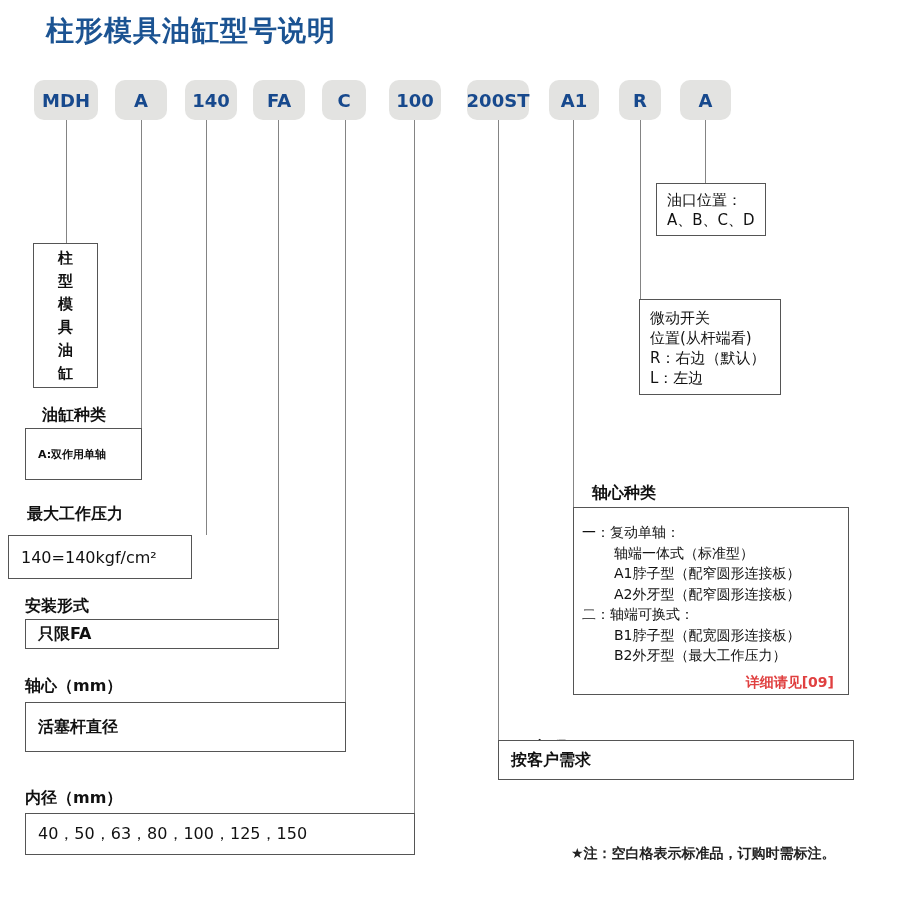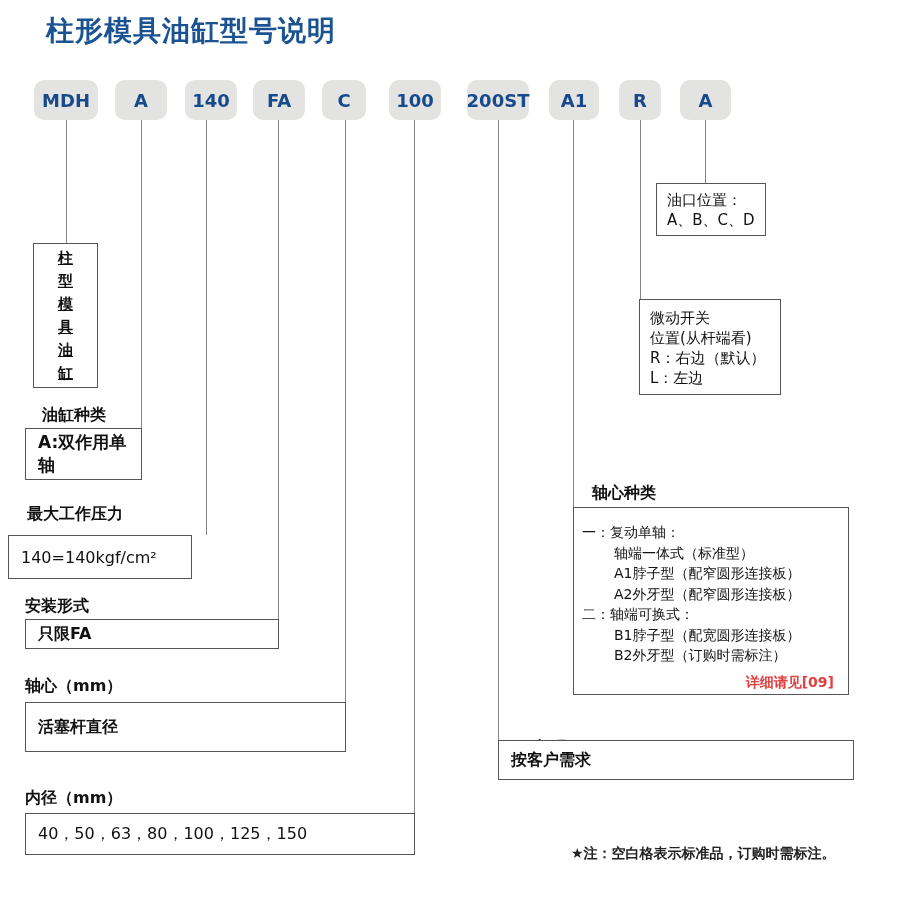--- a/index.html
+++ b/index.html
@@ -66,21 +66,20 @@
     word-break: break-all;
     line-height: 23px;
     font-size: 15px;
     font-weight: 600;
     text-align: center;
   }
   .vbox {
     display: flex;
     align-items: center;
     justify-content: flex-start;
-    text-decoration: underline;
   }
   .pad-l { padding-left: 12px; }
   .multiline {
     padding: 6px 10px;
     font-size: 15px;
     line-height: 20px;
     font-weight: 500;
   }
   .shaft-box {
     padding: 14px 10px 0 8px;
@@ -134,21 +133,21 @@
   <div class="vline" style="left:498px;top:120px;height:648px;"></div>
   <div class="vline" style="left:573px;top:120px;height:387px;"></div>
   <div class="vline" style="left:640px;top:120px;height:179px;"></div>
   <div class="vline" style="left:705px;top:120px;height:63px;"></div>
 
   <div class="abox vbox" style="left:33px;top:243px;width:65px;height:145px;">
     <div class="vertical-text">柱型模具油缸</div>
   </div>
 
   <div class="label" style="left:26px;top:405px;margin-left:16px;">油缸种类</div>
-  <div class="abox center-v pad-l" style="left:25px;top:428px;width:117px;height:52px;font-size:17px;font-weight:600;">A:双作用单轴</div>
+  <div class="abox center-v pad-l" style="left:25px;top:428px;width:117px;height:52px;font-size:11px;font-weight:600;">A:双作用单轴</div>
 
   <div class="label" style="left:27px;top:504px;">最大工作压力</div>
   <div class="abox center-v pad-l" style="left:8px;top:535px;width:184px;height:44px;">140=140kgf/cm²</div>
 
   <div class="label" style="left:25px;top:596px;">安装形式</div>
   <div class="abox center-v pad-l" style="left:25px;top:619px;width:254px;height:30px;font-weight:600;">只限FA</div>
 
   <div class="label" style="left:25px;top:676px;">轴心（mm）</div>
   <div class="abox center-v pad-l" style="left:25px;top:702px;width:321px;height:50px;font-weight:600;">活塞杆直径</div>
 
@@ -171,19 +170,19 @@
   </div>
 
   <div class="label" style="left:592px;top:483px;">轴心种类</div>
   <div class="abox shaft-box" style="left:573px;top:507px;width:276px;height:188px;">
     <div class="shaft-line">一：复动单轴：</div>
     <div class="shaft-line indent">轴端一体式（标准型）</div>
     <div class="shaft-line indent">A1脖子型（配窄圆形连接板）</div>
     <div class="shaft-line indent">A2外牙型（配窄圆形连接板）</div>
     <div class="shaft-line">二：轴端可换式：</div>
     <div class="shaft-line indent">B1脖子型（配宽圆形连接板）</div>
-    <div class="shaft-line indent">B2外牙型（订购时需标注）</div>
+    <div class="shaft-line indent">B2外牙型（最大工作压力）</div>
     <div class="shaft-link">详细请见[09]</div>
   </div>
 
   <div class="footnote">★注：空白格表示标准品，订购时需标注。</div>
 
 </div>
 
 </body></html>

